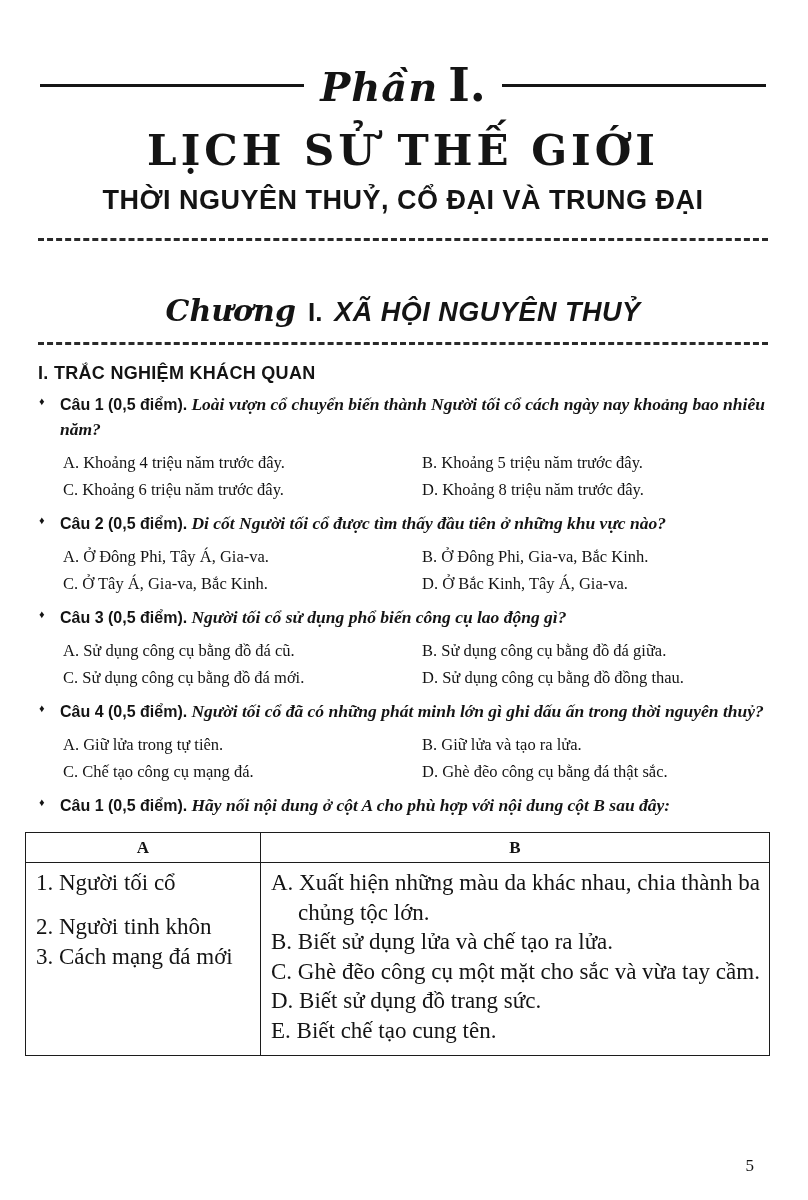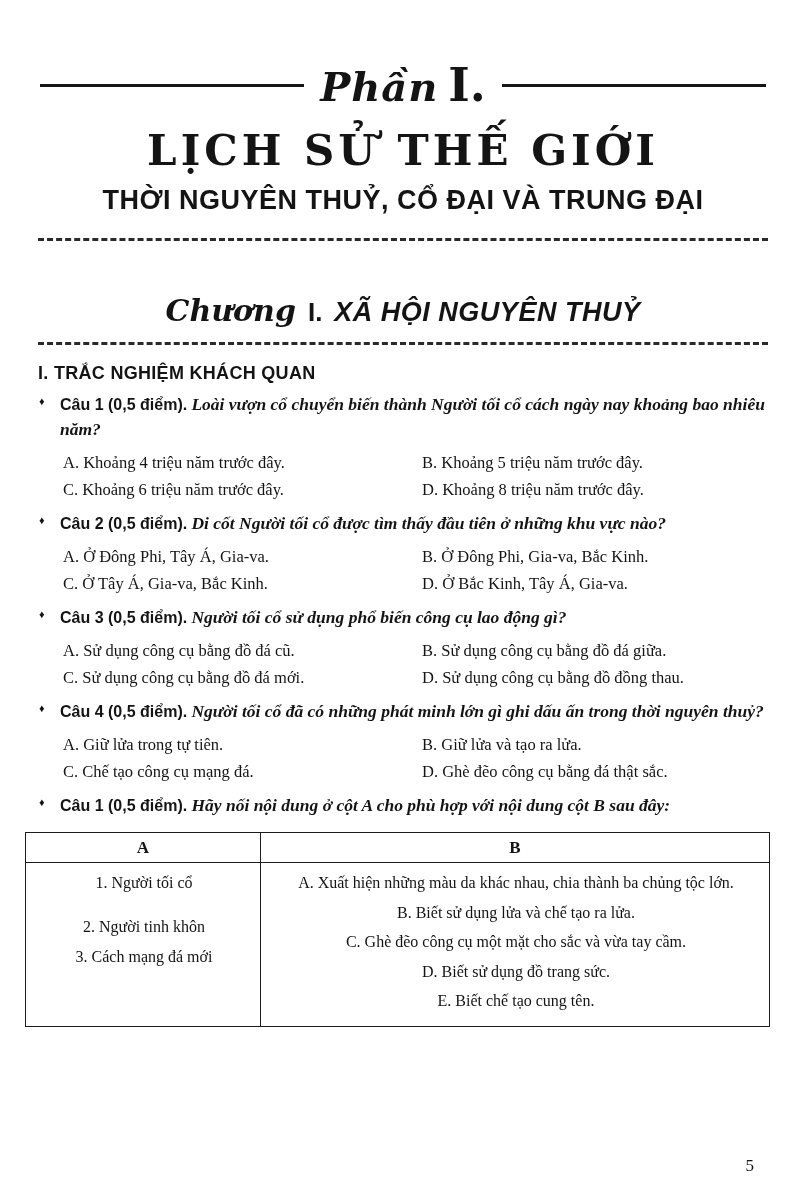--- a/index.html
+++ b/index.html
@@ -113,21 +113,21 @@
     width:745px;
     margin:14px 0 0 -13px;
     table-layout:fixed;
   }
   .match-table th, .match-table td { border:1.6px solid #1c1c1c; }
   .match-table th {
     font-family:"Liberation Serif", serif;
     font-size:17px; font-weight:700;
     height:27px; text-align:center; vertical-align:middle;
   }
-  .match-table td { vertical-align:top; padding:5px 8px 10px 10px; font-size:16px;text-align:center; }
+  .match-table td { vertical-align:top; padding:5px 8px 10px 10px; font-size:23px; }
   .cell-a { width:232px; }
   .a-item { line-height:30px; }
   .a-item.gap { margin-top:14px; }
   .b-item { line-height:29.5px; padding-left:27px; text-indent:-27px; }
 
   
   .page-num {
     position:absolute; right:54px; bottom:24px;
     font-size:17px;
   }

